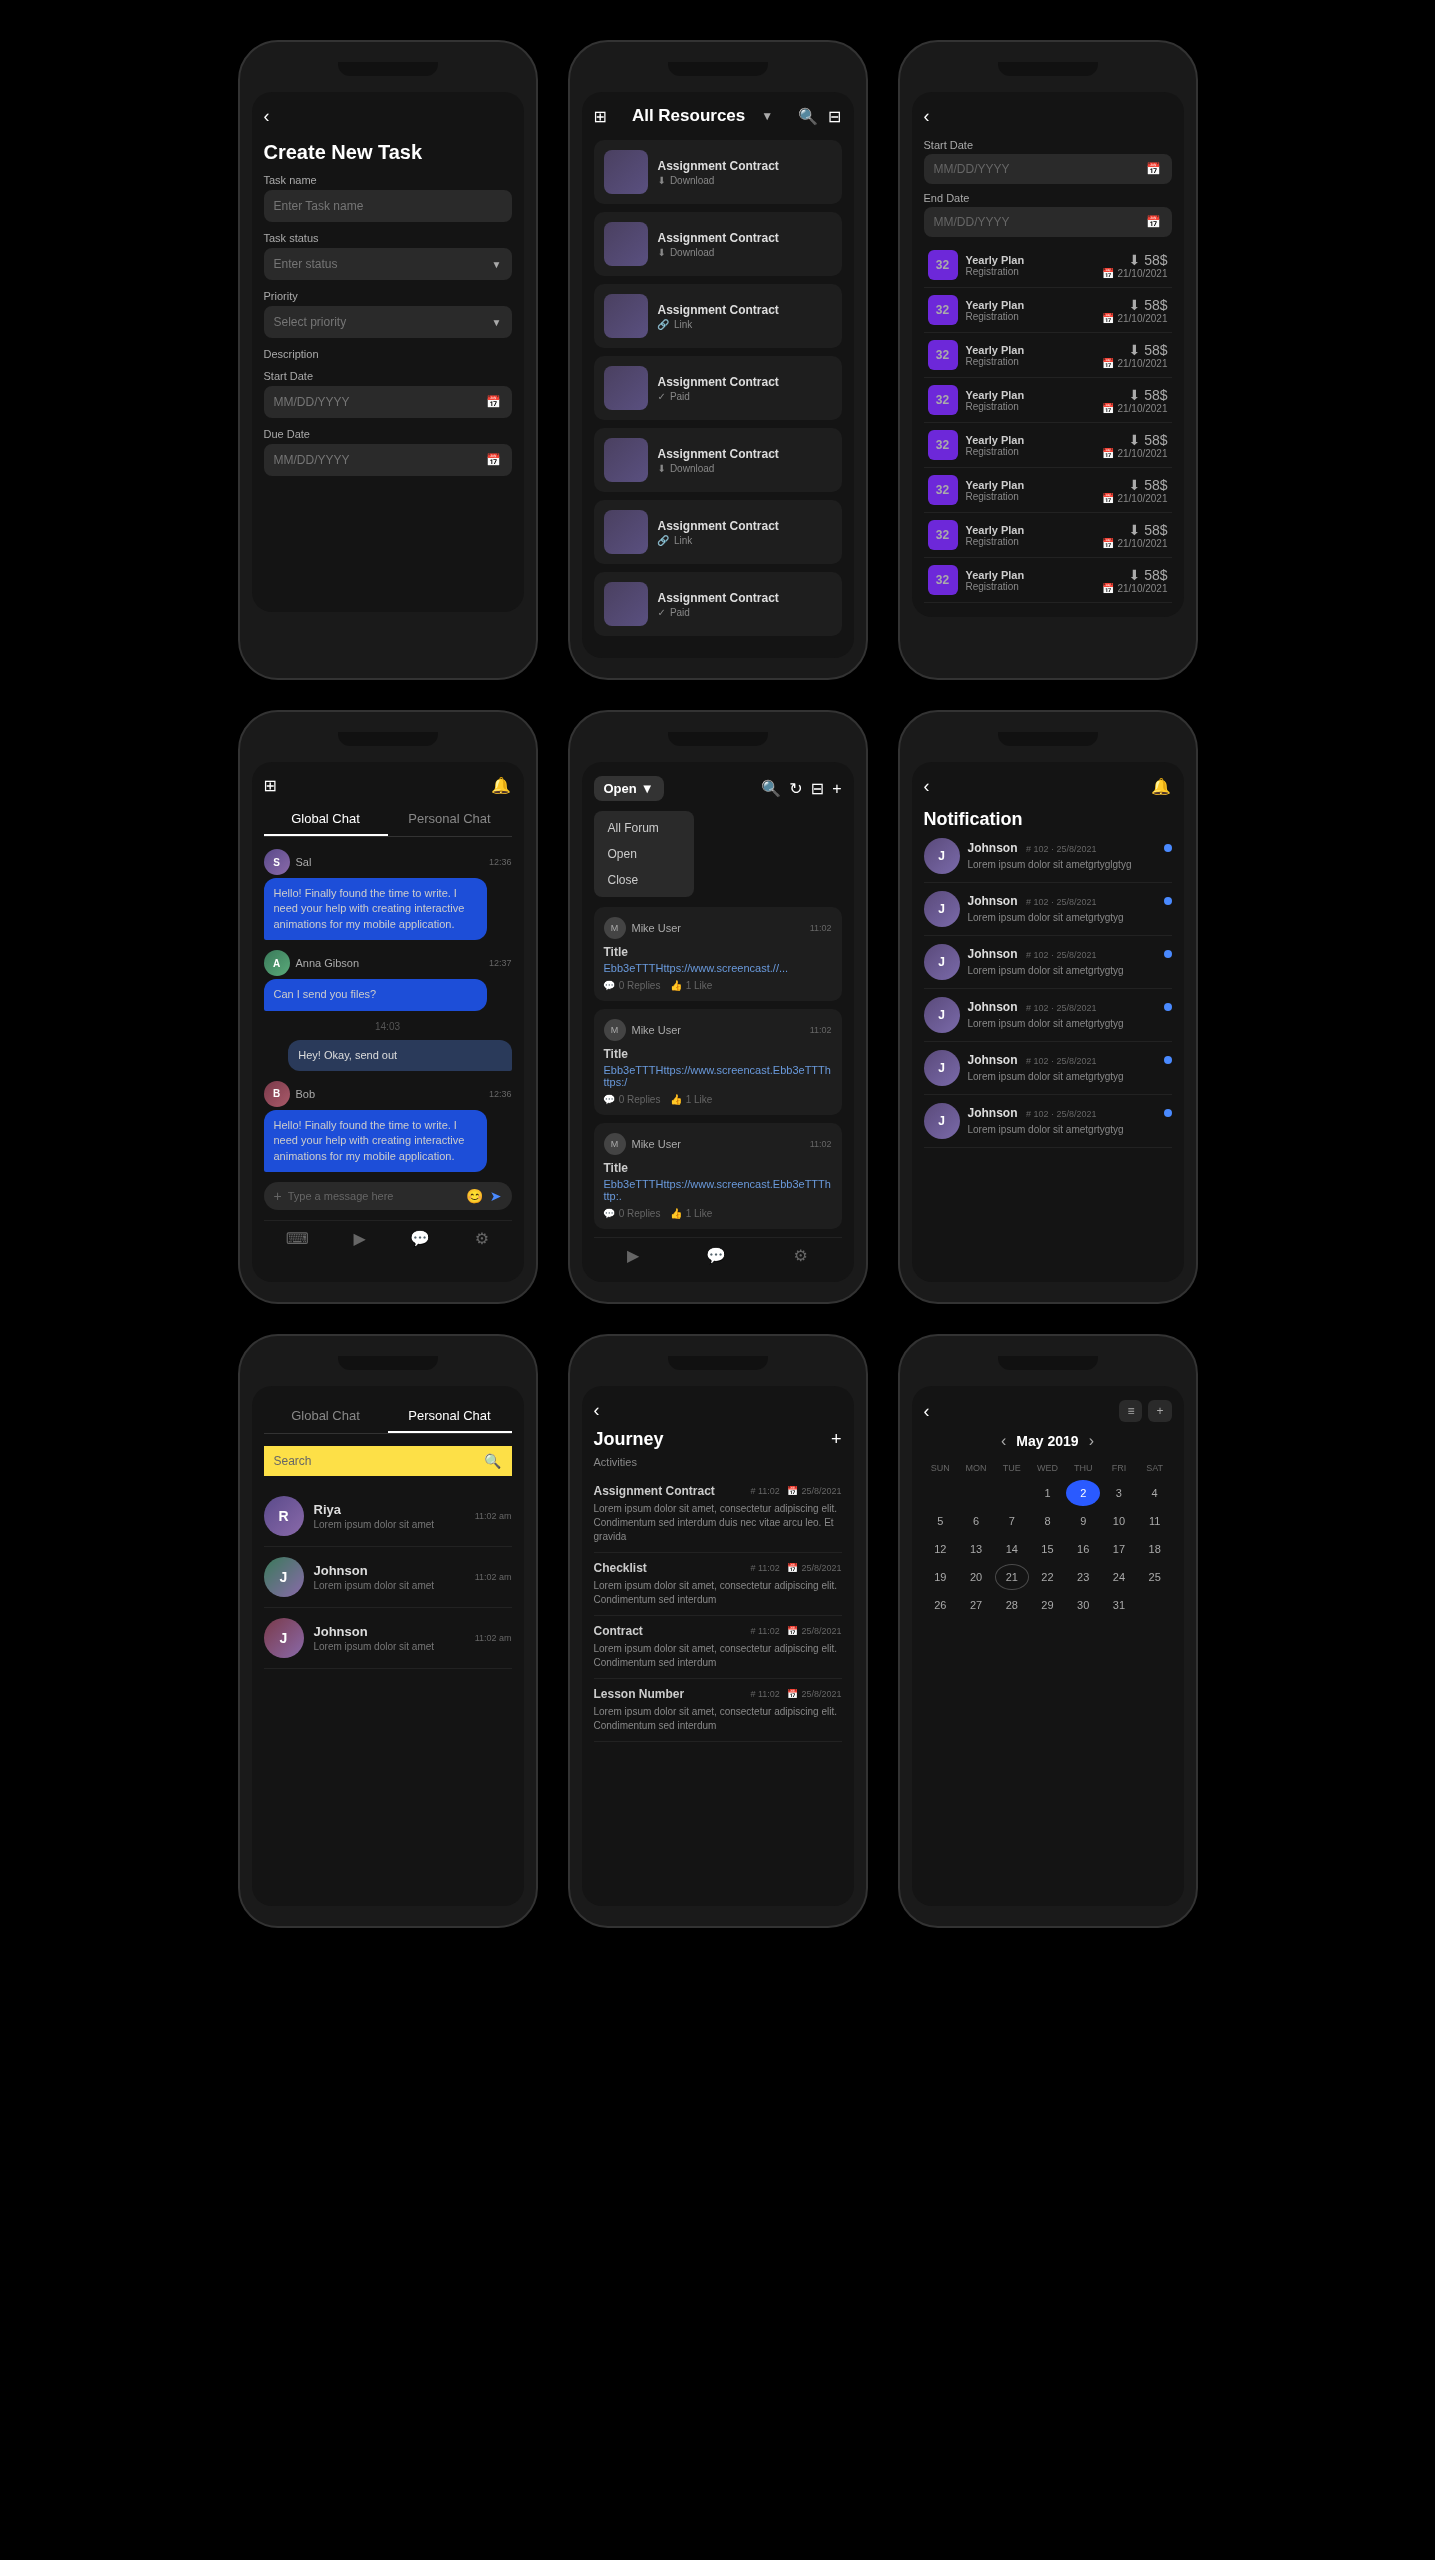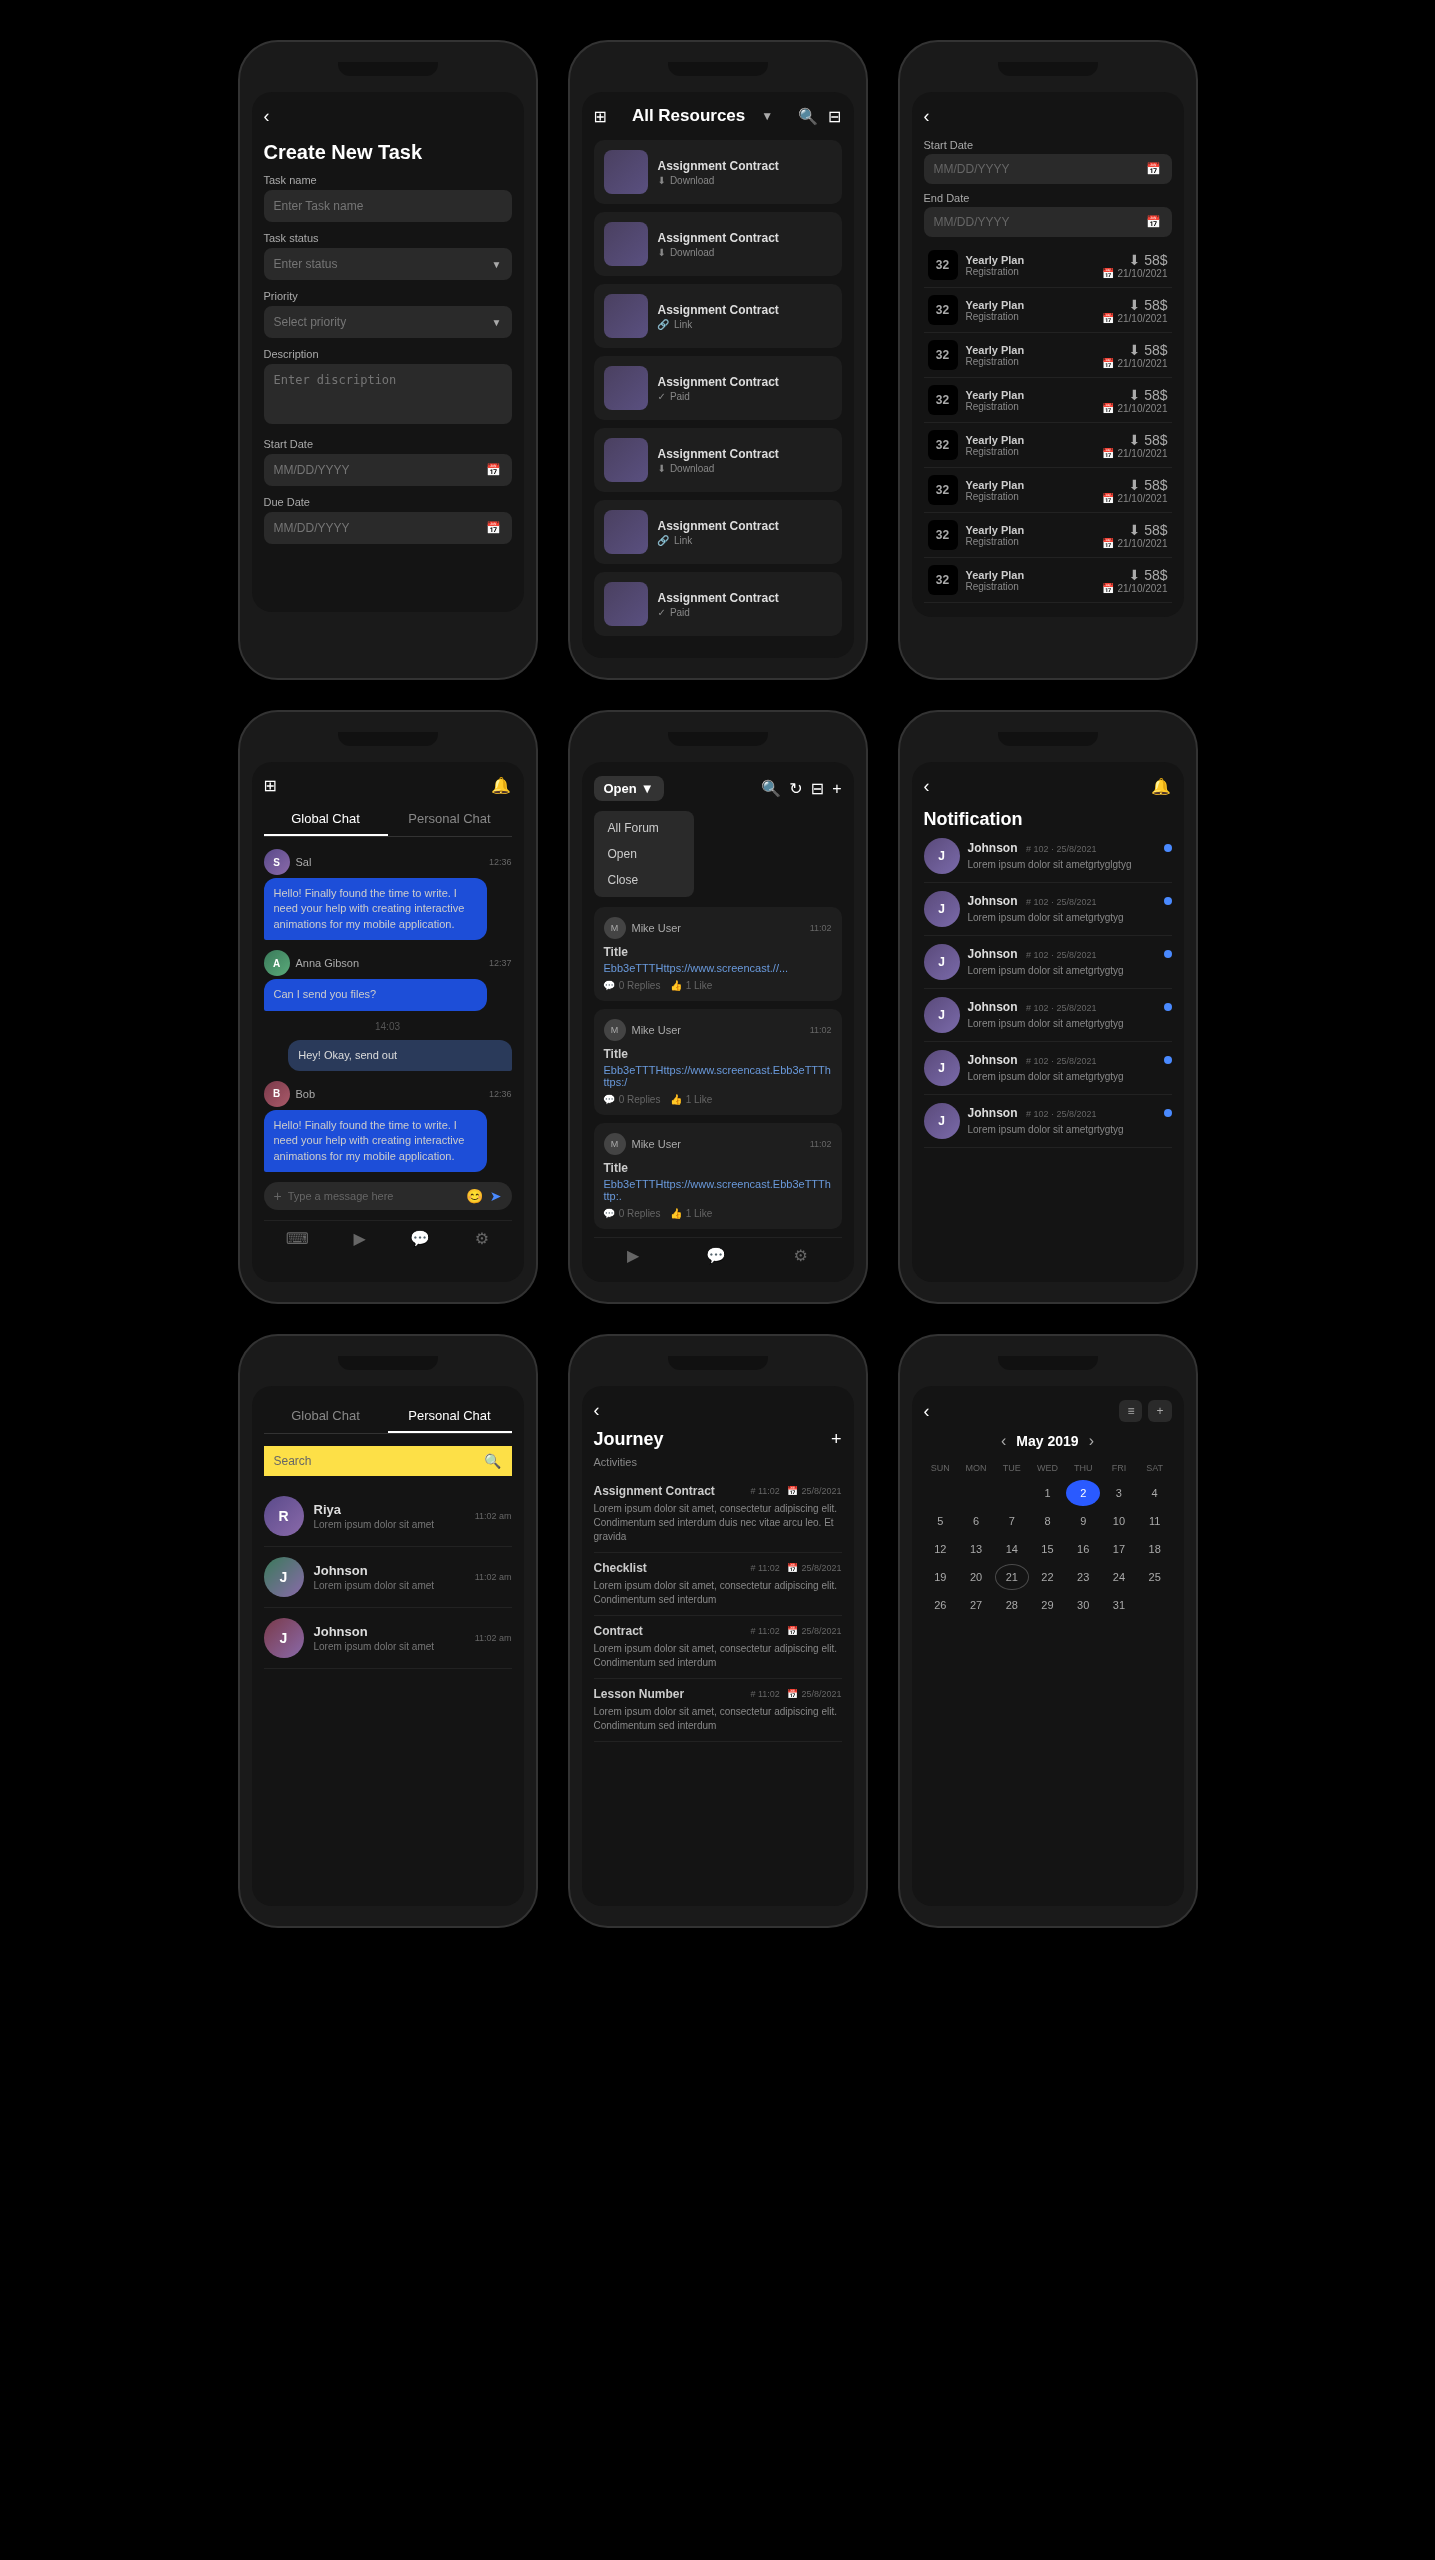--- a/index.html
+++ b/index.html
@@ -132,21 +132,21 @@
     .date-row {
       display: flex; align-items: center; justify-content: space-between;
       background: #2a2a2a; border-radius: 8px; padding: 8px 10px; margin-bottom: 6px;
     }
     .date-row-text { color: #666; font-size: 12px; }
     .plan-list-item {
       display: flex; align-items: center; gap: 8px;
       padding: 7px 4px; border-bottom: 1px solid #222;
     }
     .plan-number {
-      background: #000000; color: #aaa; font-size: 12px; font-weight: 700;
+      background: #6d28d9; color: #aaa; font-size: 12px; font-weight: 700;
       width: 30px; height: 30px; border-radius: 6px;
       display: flex; align-items: center; justify-content: center;
     }
     .plan-info { flex: 1; }
     .plan-name { color: #ccc; font-size: 11px; font-weight: 600; }
     .plan-sub { color: #888; font-size: 10px; }
     .plan-meta { text-align: right; }
     .plan-price { color: #aaa; font-size: 14px; }
     .plan-date { color: #888; font-size: 10px; }
 
@@ -306,21 +306,20 @@
         <span class="select-arrow">▼</span>
       </div>
 
       <div class="form-label">Priority</div>
       <div class="select-wrap">
         <input class="form-select" placeholder="Select priority" style="">
         <span class="select-arrow">▼</span>
       </div>
 
       <div class="form-label">Description</div>
-      <textarea class="form-textarea" placeholder="Enter discription" style=""></textarea>
 
       <div class="form-label">Start Date</div>
       <div class="date-input-wrap">
         <input class="date-input" placeholder="MM/DD/YYYY" style="">
         <span class="date-icon">📅</span>
       </div>
 
       <div class="form-label">Due Date</div>
       <div class="date-input-wrap">
         <input class="date-input" placeholder="MM/DD/YYYY" style="">

